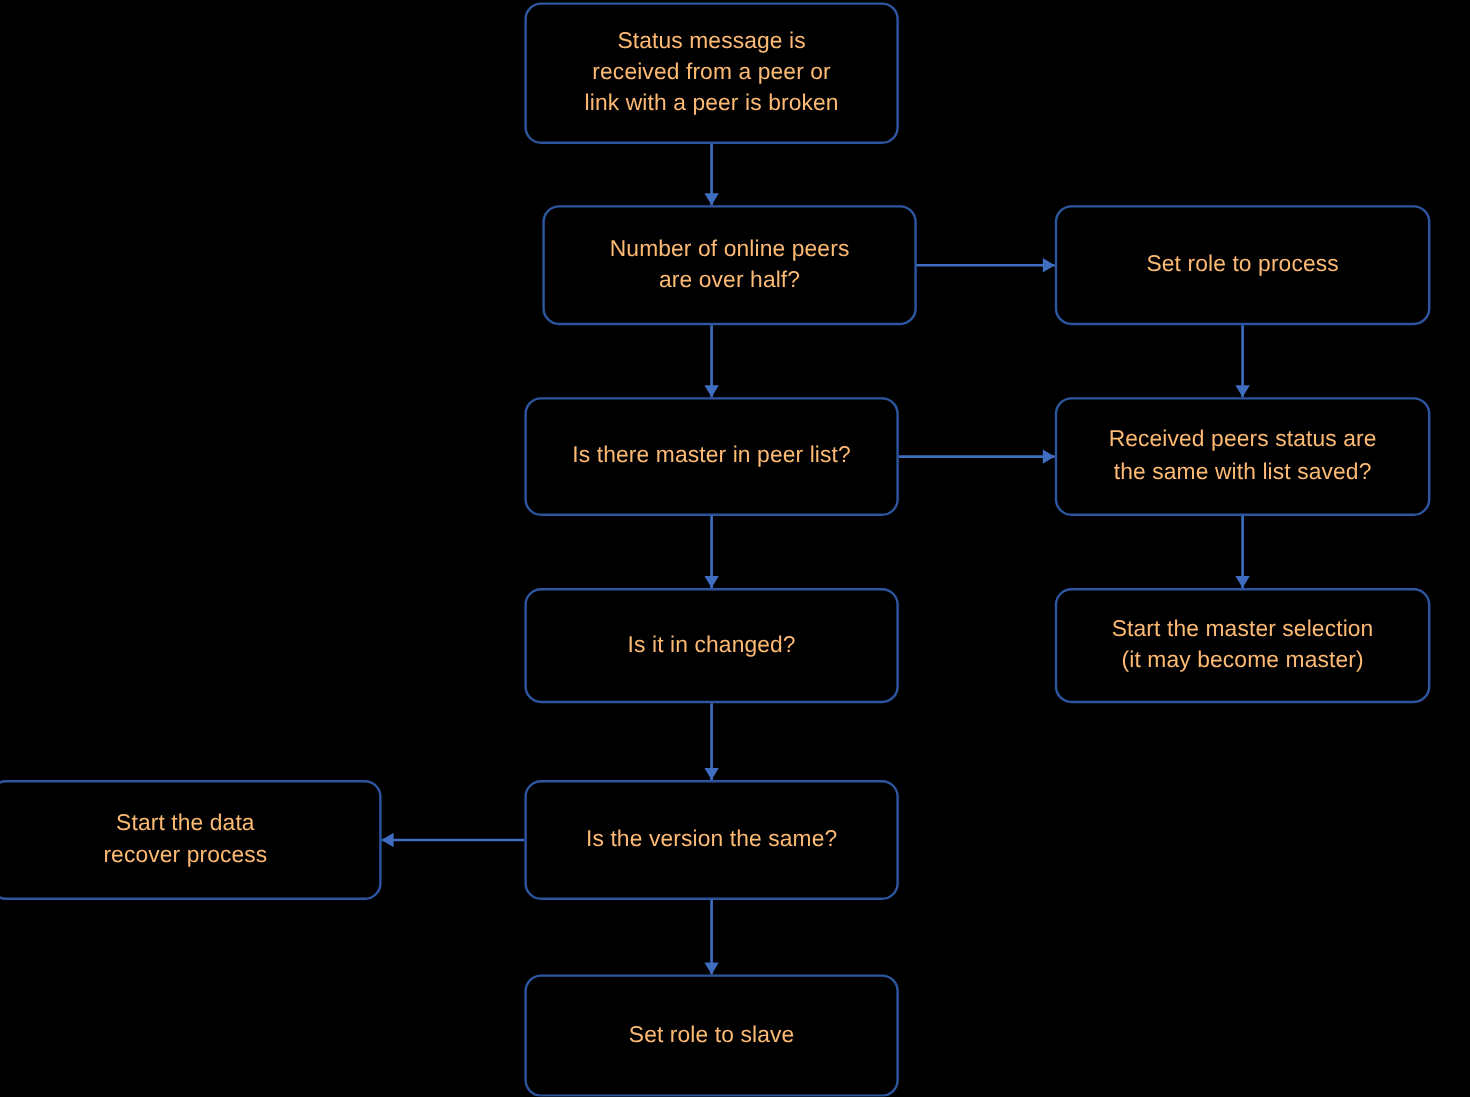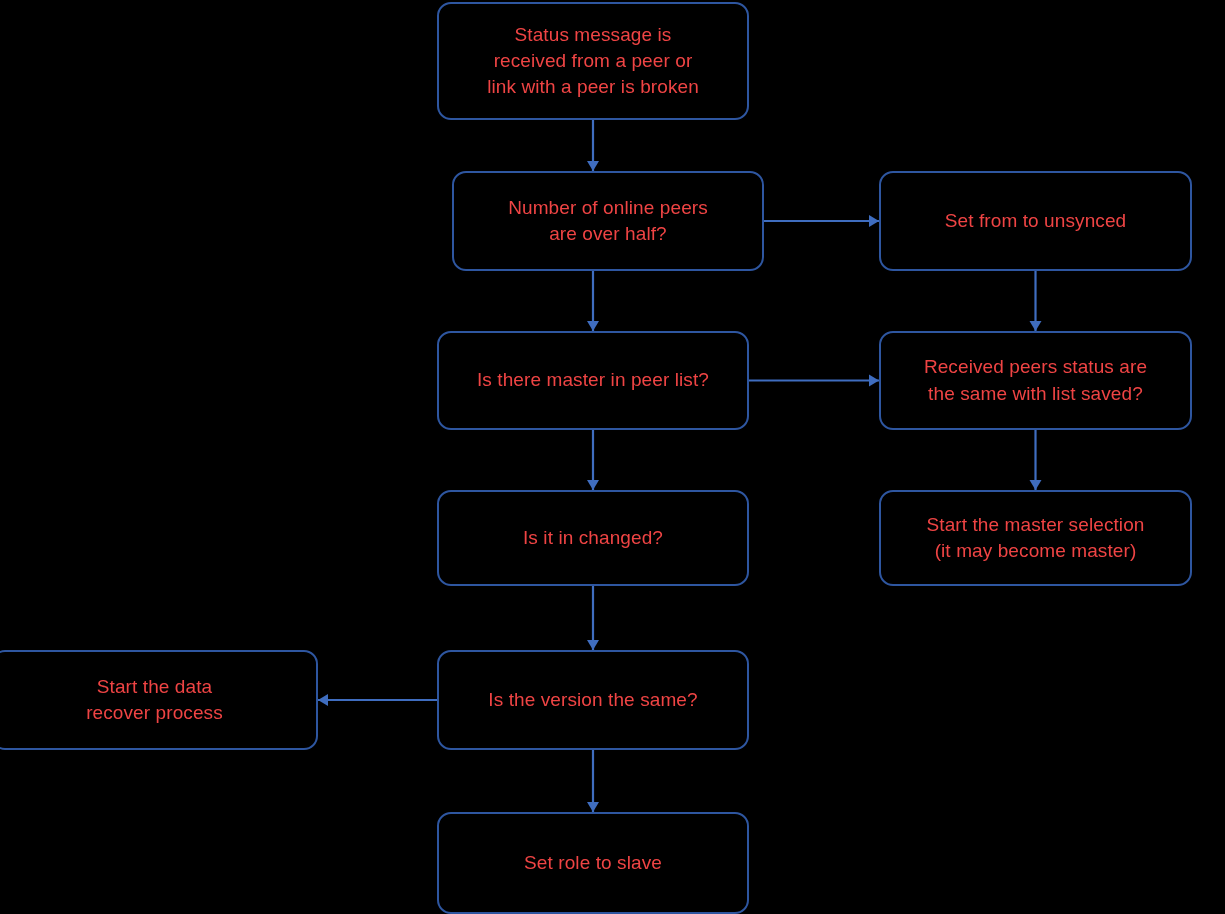--- a/index.html
+++ b/index.html
@@ -19,21 +19,21 @@
   .node {
     position: absolute;
     box-sizing: border-box;
     border: 2px solid #2e56a0;
     border-radius: 14px;
     background: #000000;
     display: flex;
     align-items: center;
     justify-content: center;
     text-align: center;
-    color: #ef4444;
+    color: #fdba74;
     font-size: 19px;
     line-height: 1.38;
     padding: 6px 14px;
     letter-spacing: 0.1px;
   }
   .node .node-label {
     display: block;
     white-space: pre-line;
   }
   svg.edges {
@@ -103,21 +103,21 @@
 <div class="node" style="left: 437px; top: 2px; width: 312px; height: 118px;">
       <span class="node-label">Status message is
 received from a peer or
 link with a peer is broken</span>
     </div>
     <div class="node" style="left: 437px; top: 171px; width: 312px; height: 100px; margin-left: 15px;">
       <span class="node-label">Number of online peers
 are over half?</span>
     </div>
     <div class="node" style="left: 879px; top: 171px; width: 313px; height: 100px;">
-      <span class="node-label">Set from to unsynced</span>
+      <span class="node-label">Set role to process</span>
     </div>
     <div class="node" style="left: 437px; top: 331px; width: 312px; height: 99px;">
       <span class="node-label">Is there master in peer list?</span>
     </div>
     <div class="node" style="left: 879px; top: 331px; width: 313px; height: 99px;">
       <span class="node-label">Received peers status are
 the same with list saved?</span>
     </div>
     <div class="node" style="left: 437px; top: 490px; width: 312px; height: 96px;">
       <span class="node-label">Is it in changed?</span>

